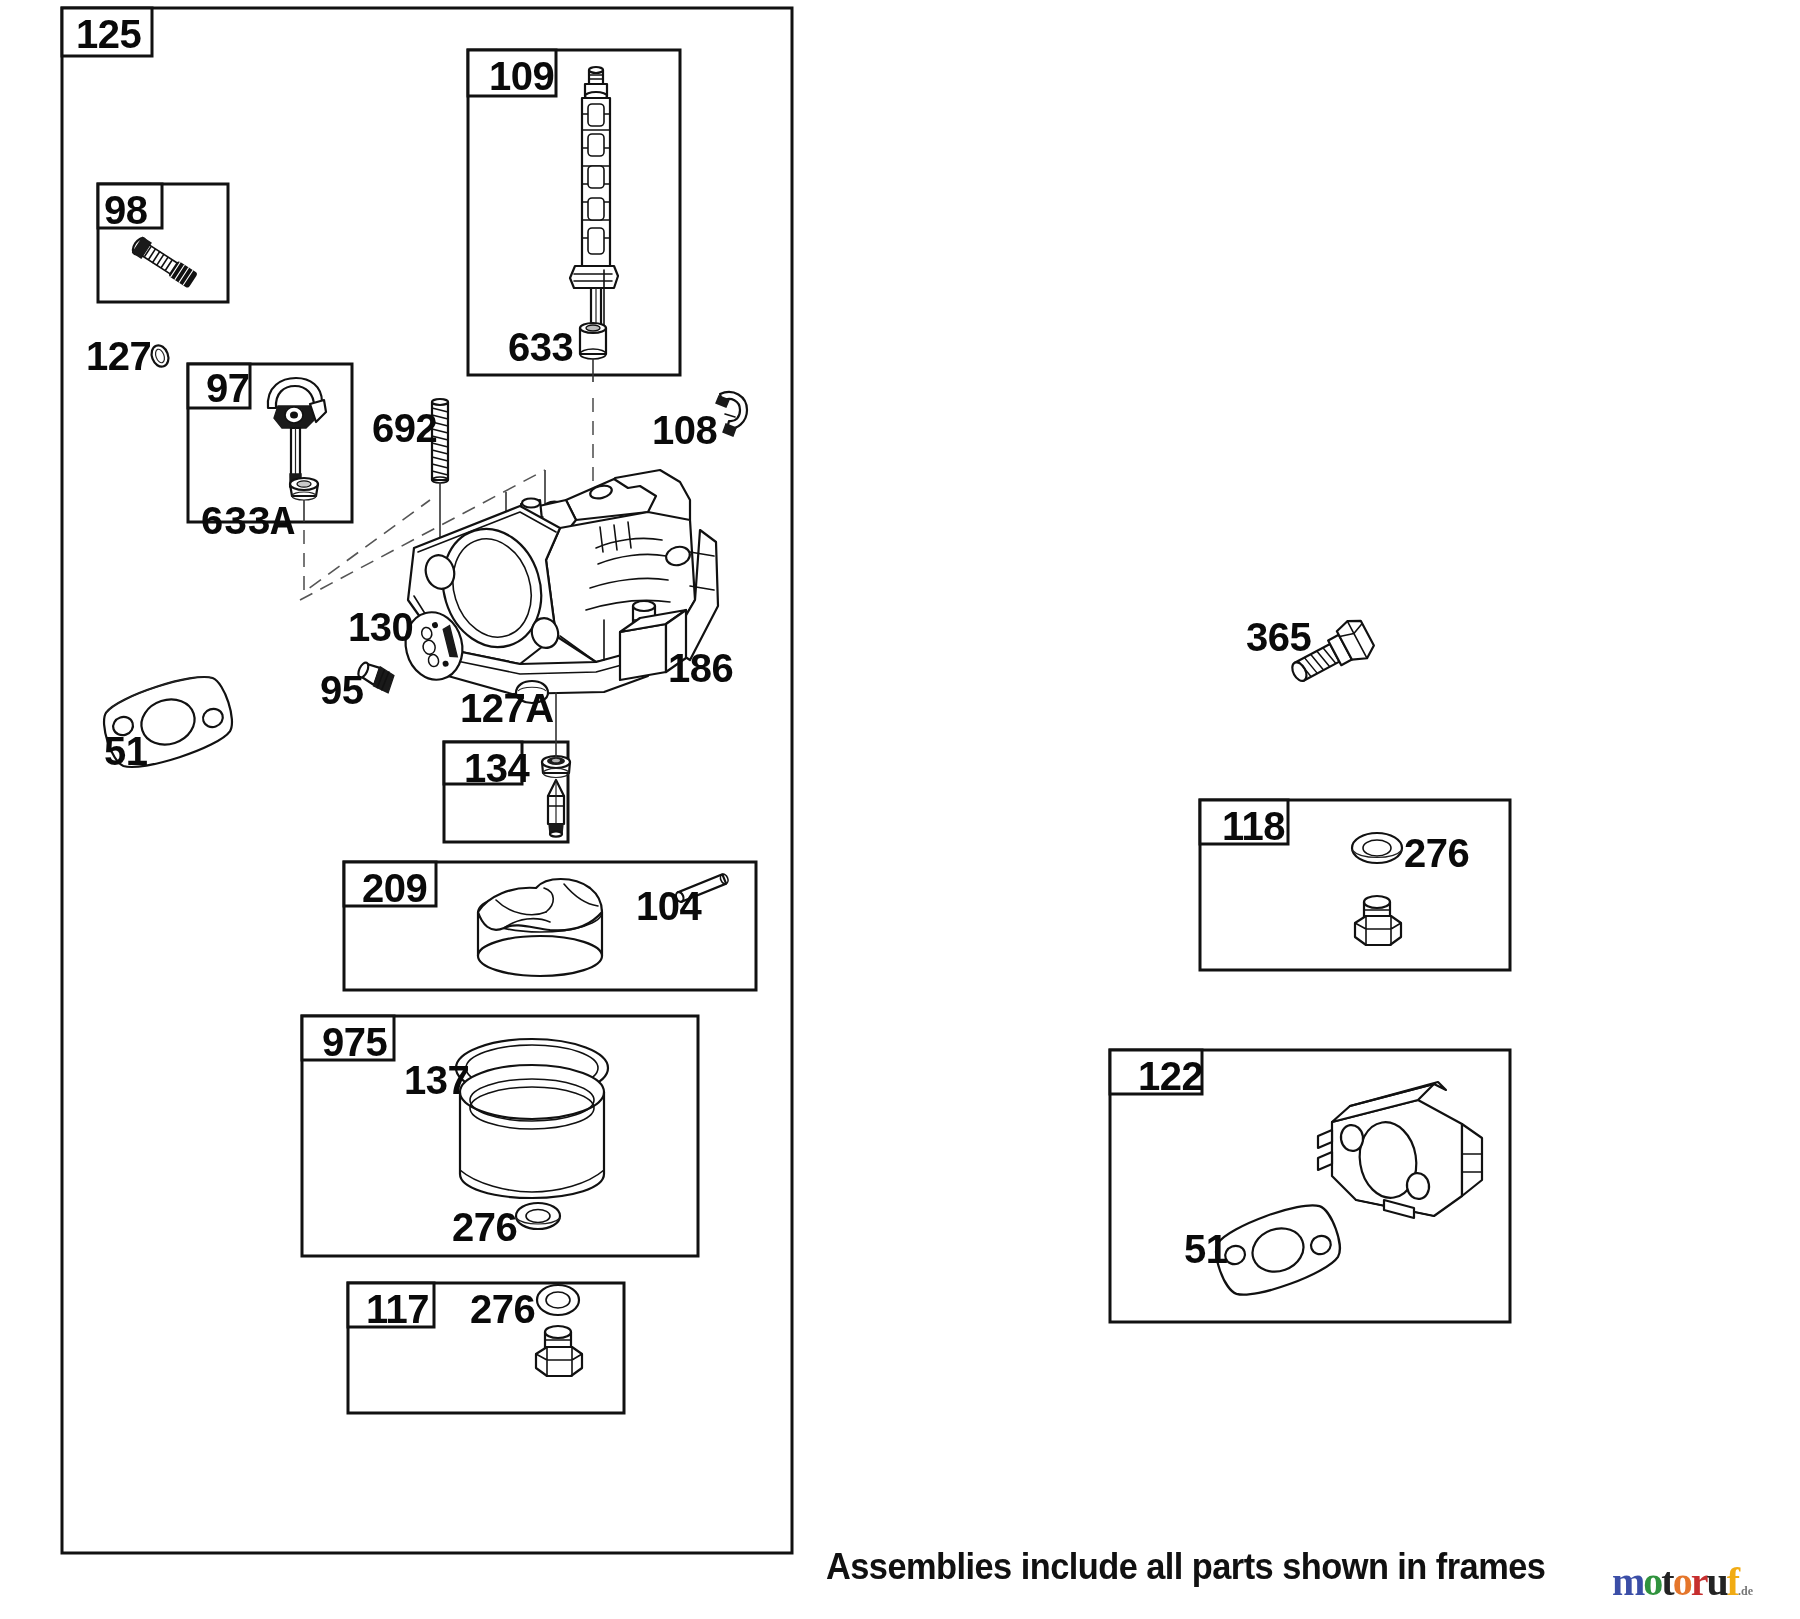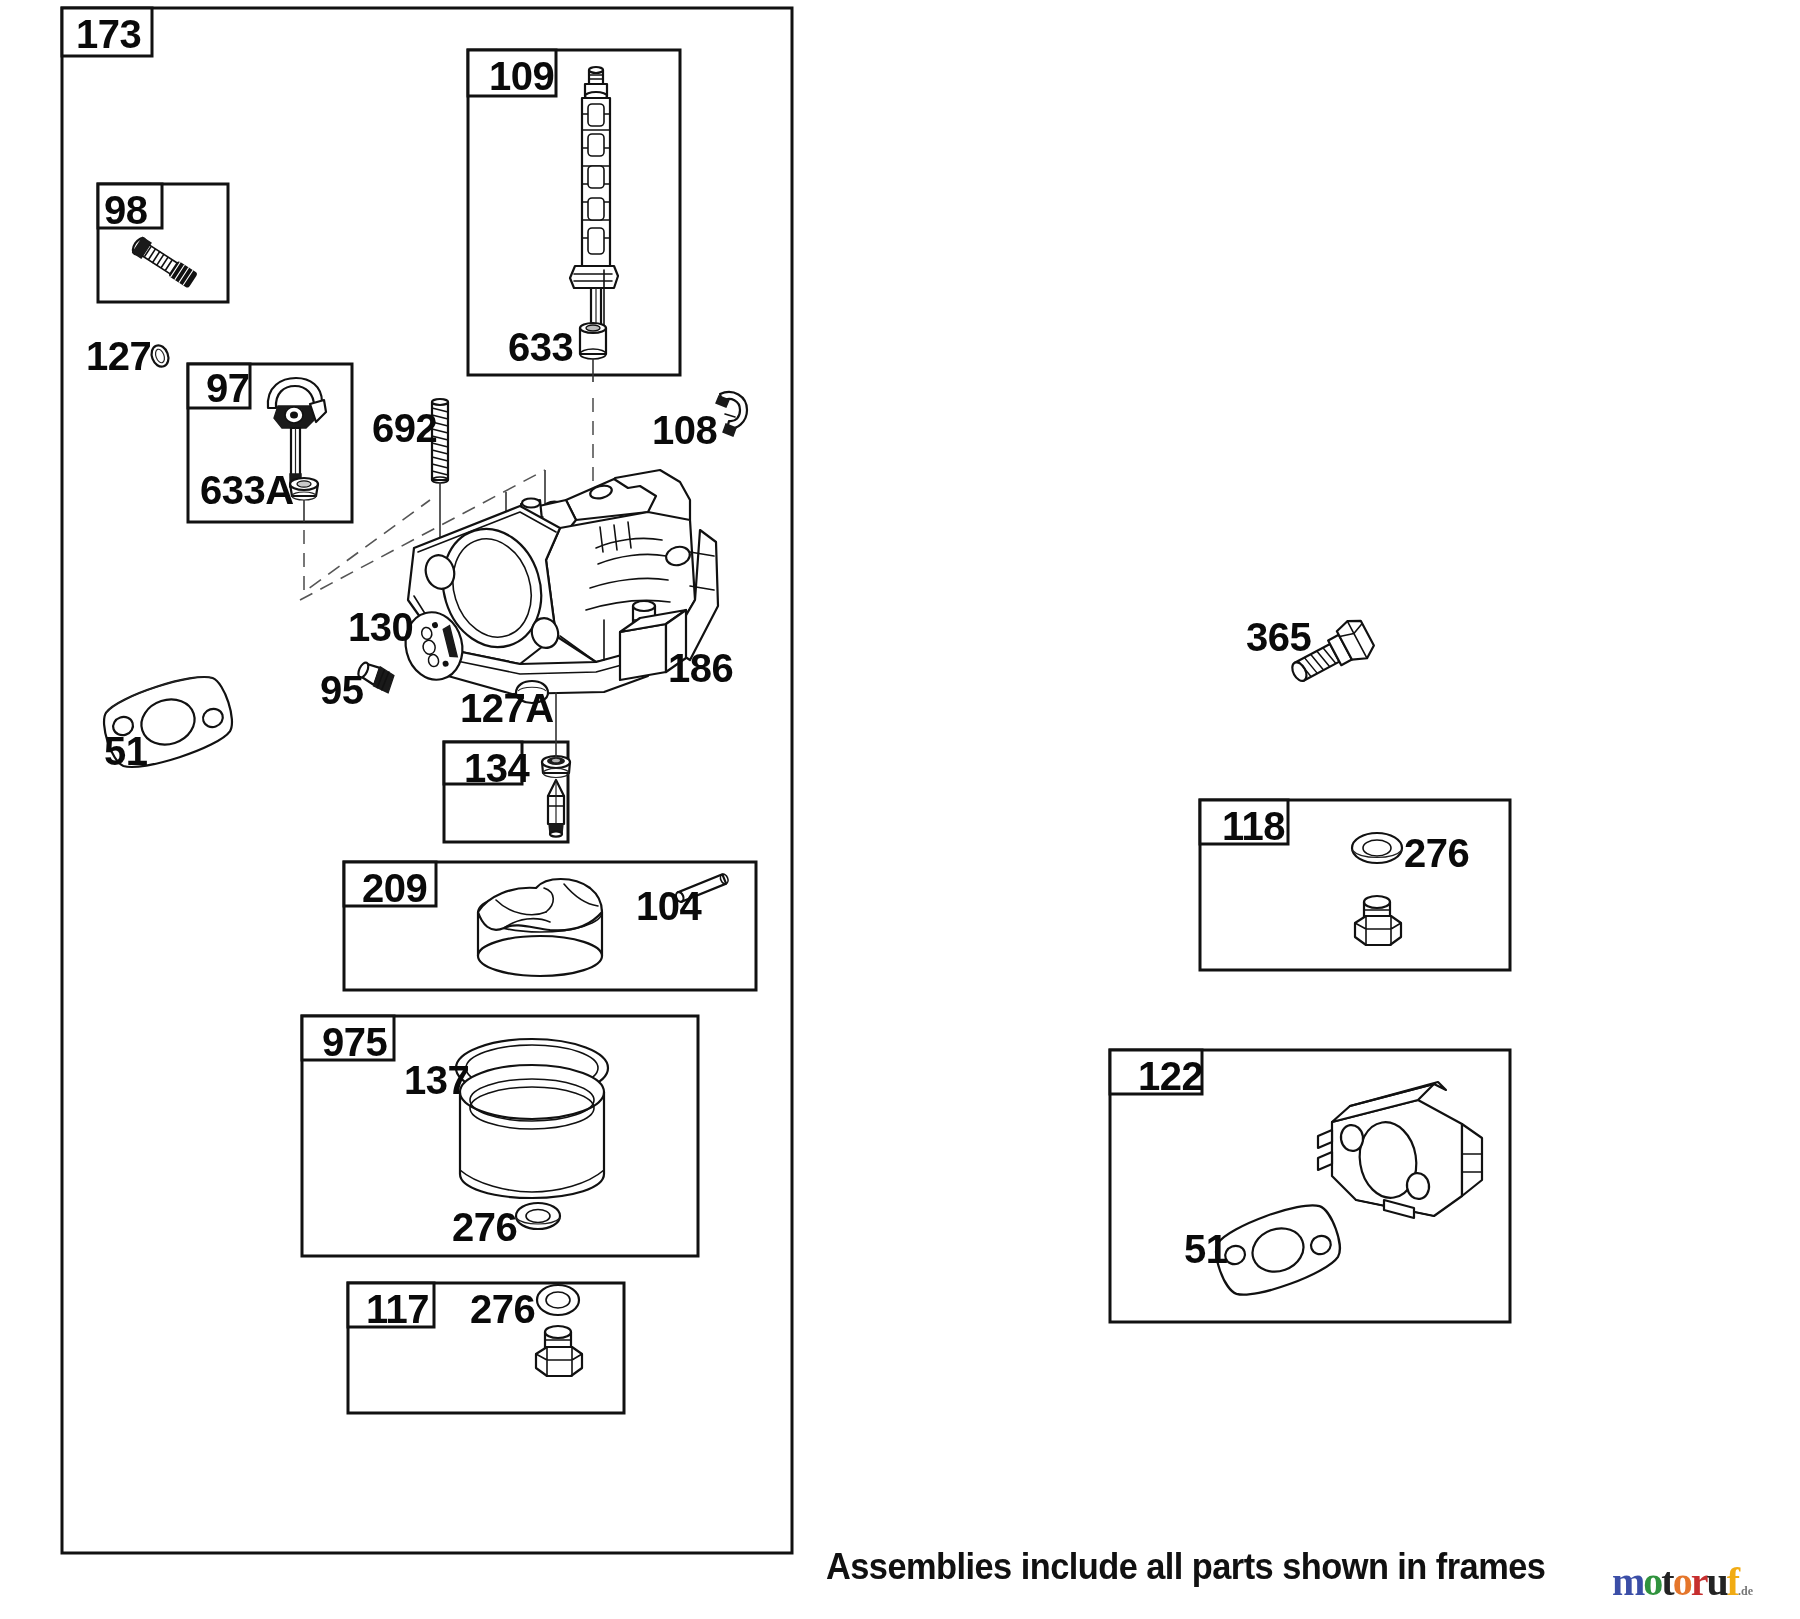--- a/index.html
+++ b/index.html
@@ -439,27 +439,27 @@
     <g transform="translate(1278,1250) rotate(-20)">
       <path class="wht" d="M-54,-27 C-38,-39 38,-39 54,-27 C64,-19 64,19 54,27 C38,39 -38,39 -54,27 C-64,19 -64,-19 -54,-27 Z"></path>
       <ellipse class="wht" cx="0" cy="0" rx="26" ry="21"></ellipse>
       <ellipse class="wht" cx="-42" cy="-10" rx="10" ry="9"></ellipse>
       <ellipse class="wht" cx="42" cy="10" rx="10" ry="9"></ellipse>
     </g>
 
   </svg>
 
   <div>
-    <div class="lbl frameno" style="left:76px;top:14px;">173</div>
+    <div class="lbl frameno" style="left:76px;top:14px;">125</div>
     <div class="lbl frameno" style="left:104px;top:190px;">98</div>
     <div class="lbl frameno" style="left:489px;top:56px;">109</div>
     <div class="lbl big" style="left:508px;top:327px;">633</div>
     <div class="lbl big" style="left:86px;top:336px;">127</div>
     <div class="lbl frameno" style="left:206px;top:368px;">97</div>
-    <div class="lbl big" style="left:200px;top:470px;">633A</div>
+    <div class="lbl big" style="left:200px;top:504px;font-family:Liberation Mono, monospace;">633A</div>
     <div class="lbl big" style="left:372px;top:408px;">692</div>
     <div class="lbl big" style="left:652px;top:410px;">108</div>
     <div class="lbl big" style="left:348px;top:607px;">130</div>
     <div class="lbl big" style="left:320px;top:670px;">95</div>
     <div class="lbl big" style="left:460px;top:688px;">127A</div>
     <div class="lbl big" style="left:668px;top:648px;">186</div>
     <div class="lbl big" style="left:104px;top:731px;">51</div>
     <div class="lbl frameno" style="left:464px;top:748px;">134</div>
     <div class="lbl frameno" style="left:362px;top:868px;">209</div>
     <div class="lbl big" style="left:636px;top:886px;">104</div>

